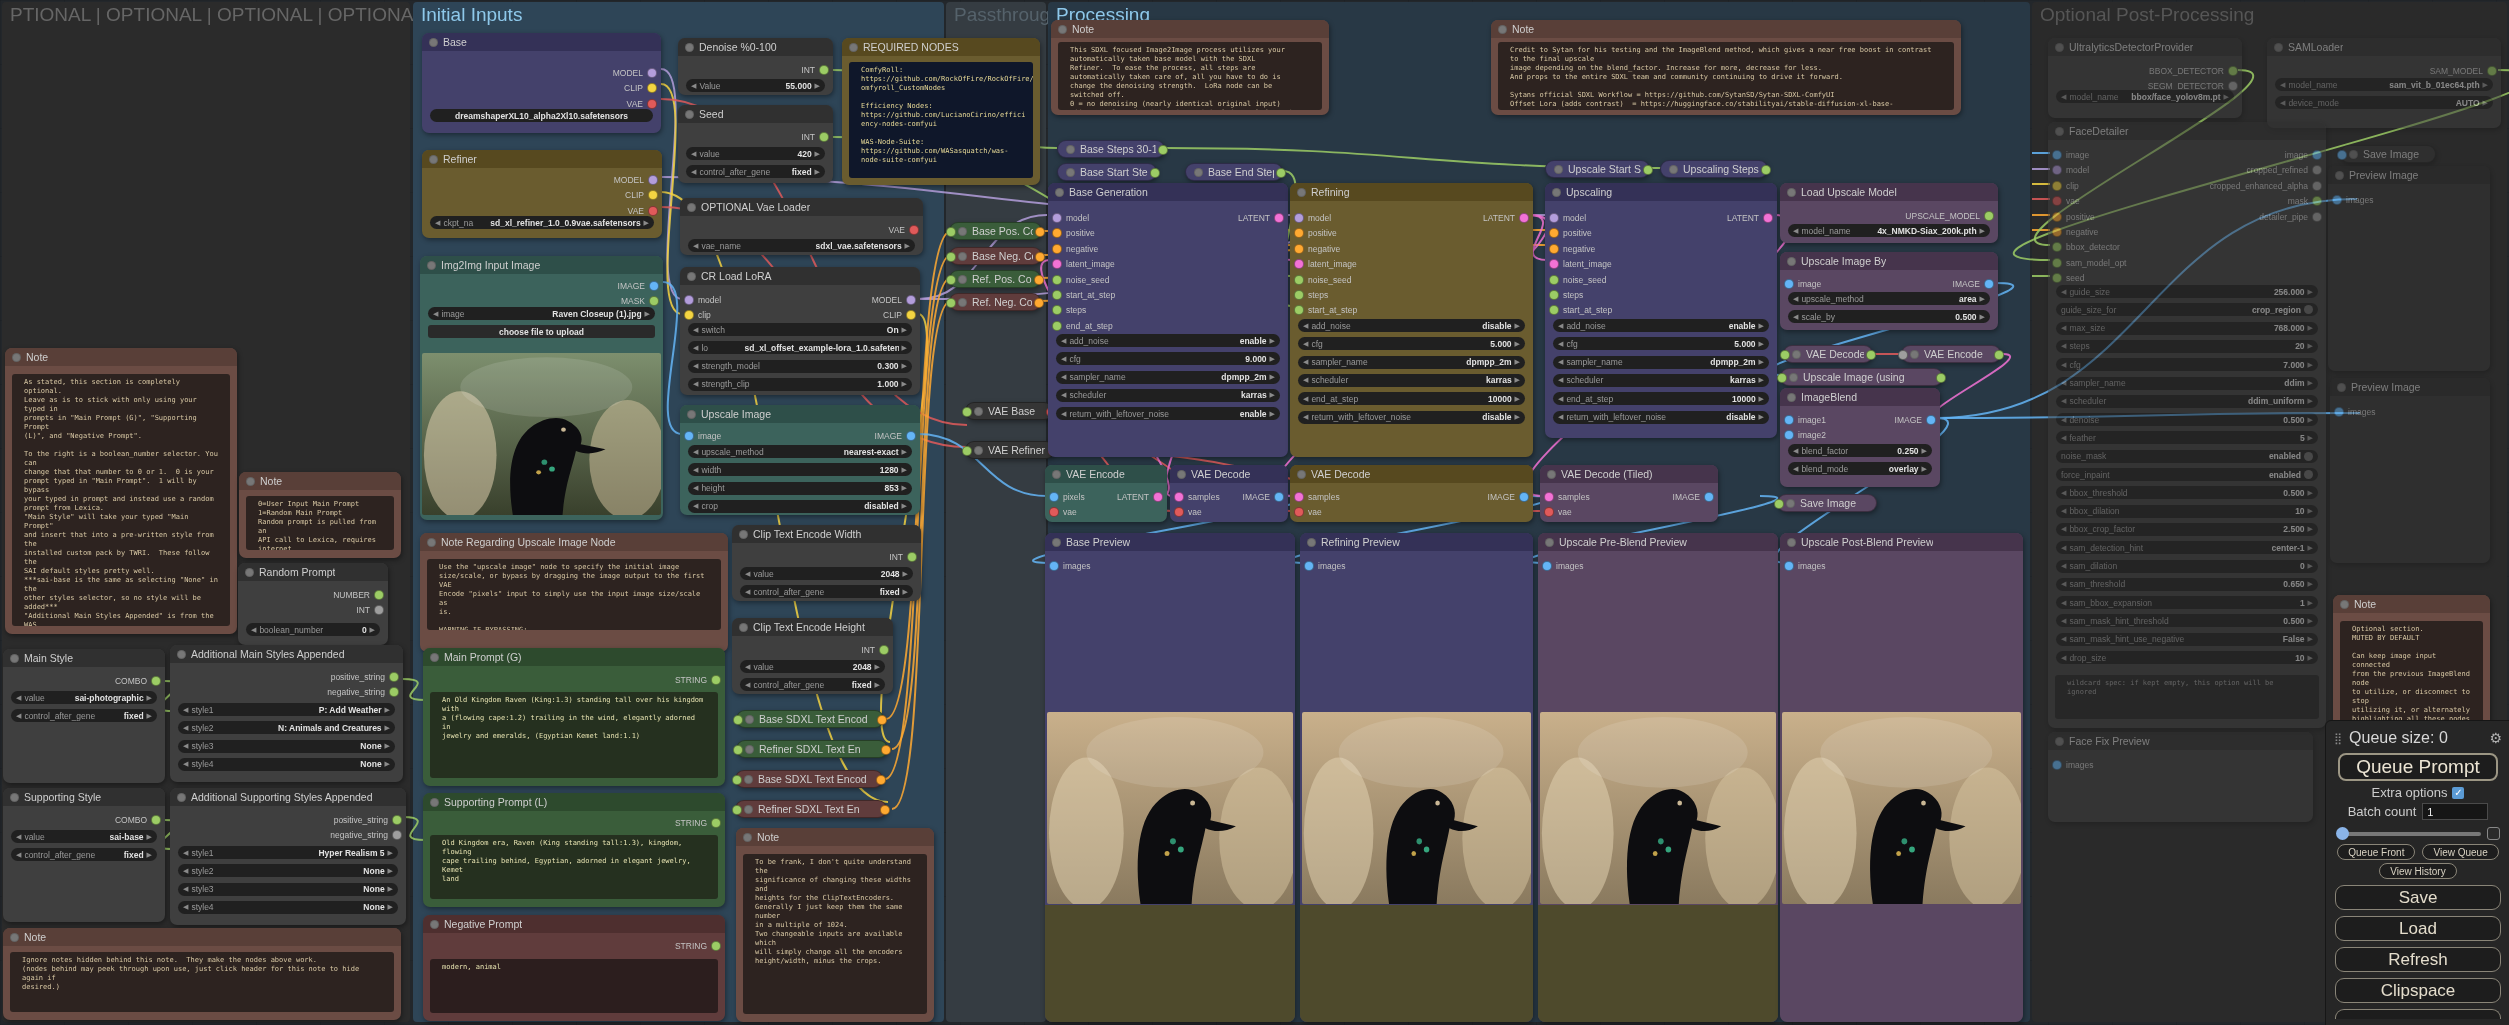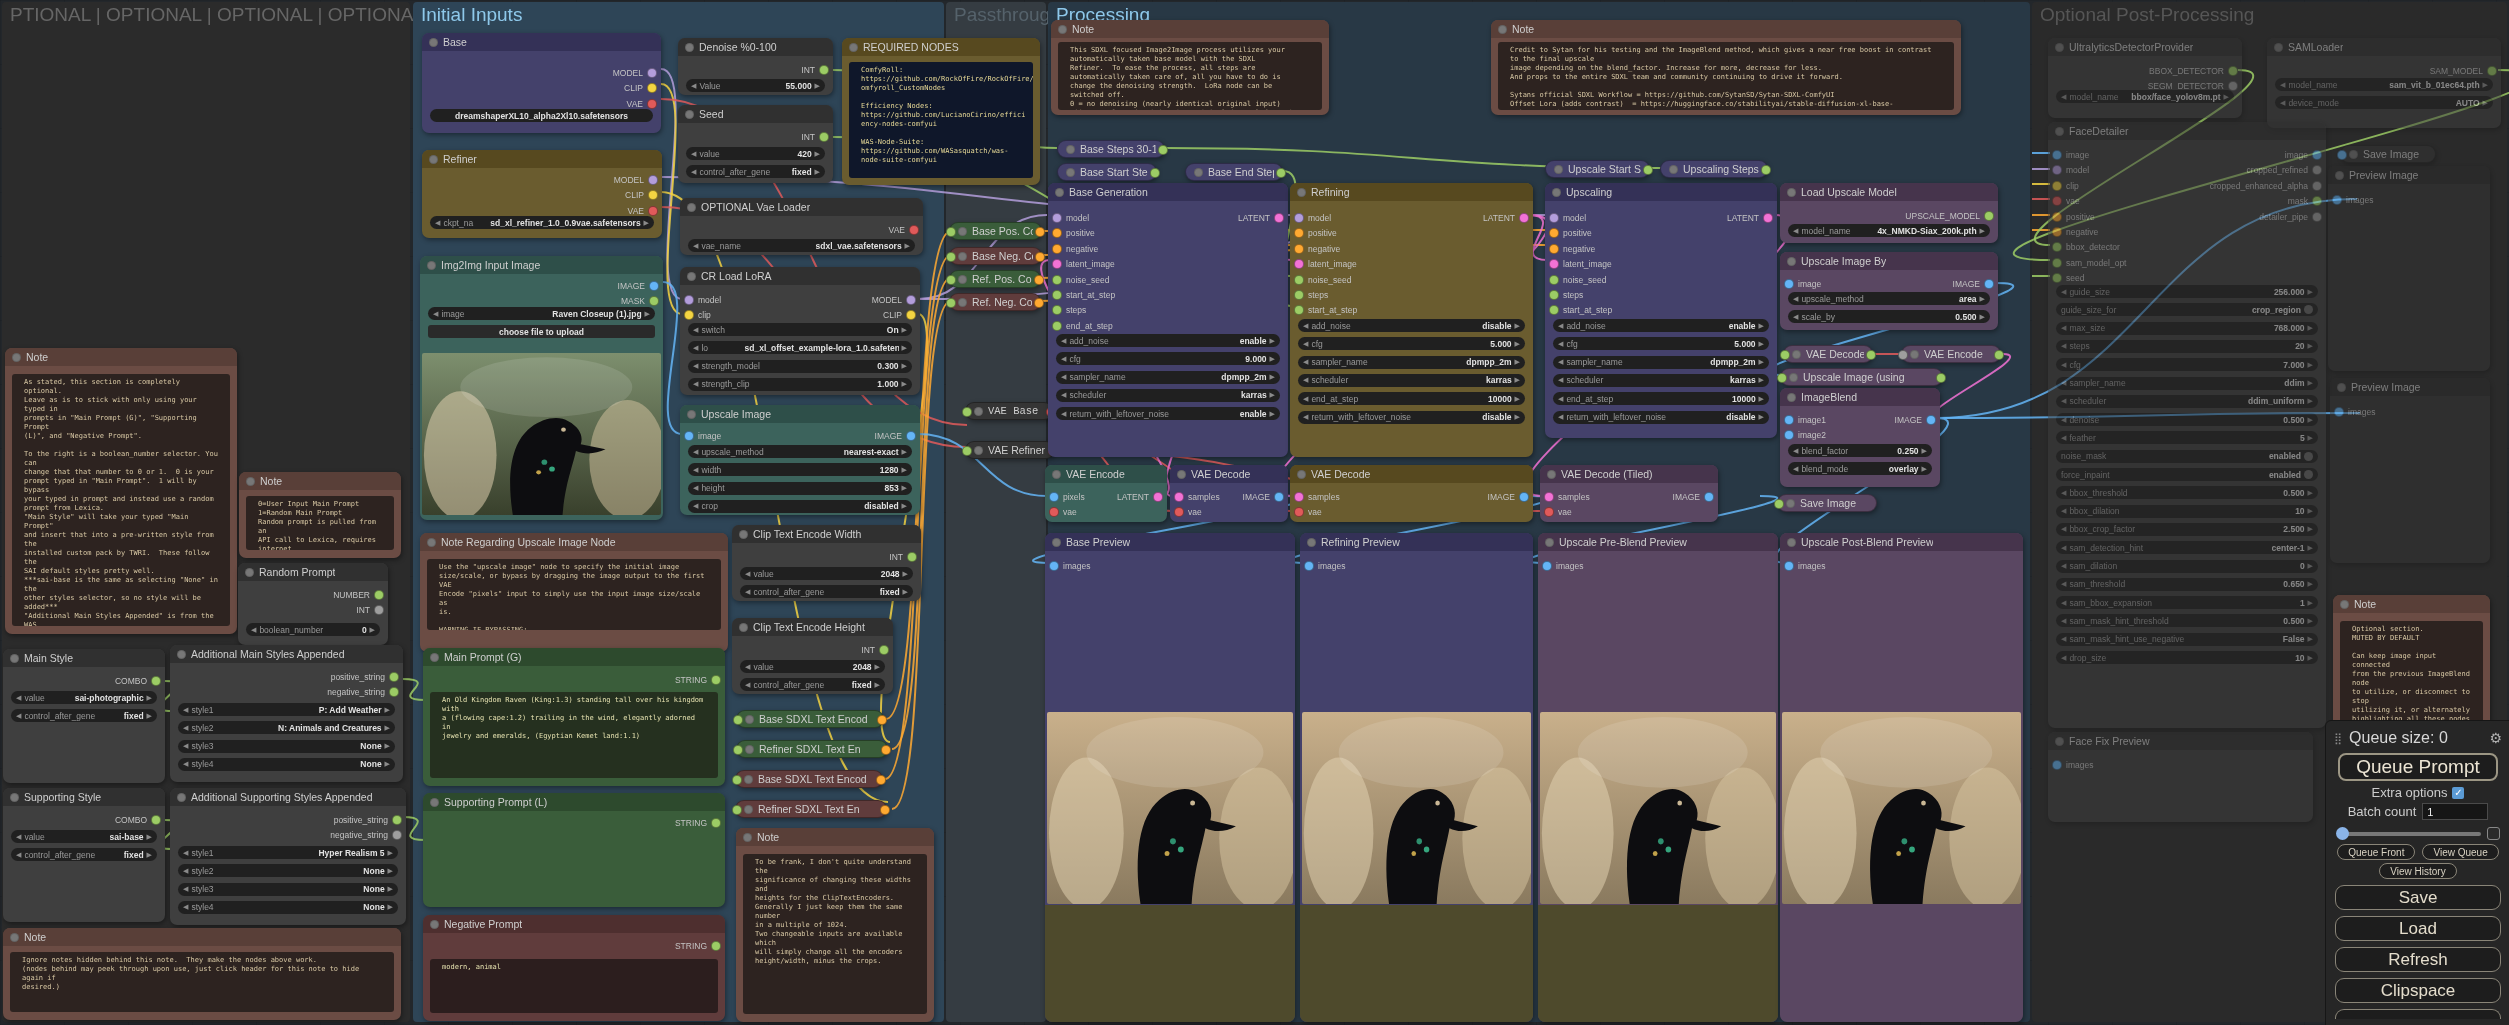--- a/index.html
+++ b/index.html
@@ -438,20 +438,23 @@
     </div>
     <div class="node t-green" style="left: 423px; top: 793px; width: 302px; height: 114px;">
       <div class="nhead">
         <span class="ndot"></span>
         <span class="ntitle">Supporting Prompt (L)</span>
       </div>
       <div class="port out" style="right: 4px; top: 24px; flex-direction: row-reverse;">
         <span class="pdot" style="background: rgb(156, 204, 101);"></span>
         <span>STRING</span>
       </div>
+      <div class="tbox" style="left: 7px; right: 7px; top: 42px; height: 64px; background: rgb(37, 48, 31); color: rgb(230, 226, 176);">Old Kingdom era, Raven (King standing tall:1.3), kingdom, flowing
+cape trailing behind, Egyptian, adorned in elegant jewelry, Kemet
+land</div>
     </div>
     <div class="node t-maroon" style="left: 423px; top: 915px; width: 302px; height: 106px;">
       <div class="nhead">
         <span class="ndot"></span>
         <span class="ntitle">Negative Prompt</span>
       </div>
       <div class="port out" style="right: 4px; top: 25px; flex-direction: row-reverse;">
         <span class="pdot" style="background: rgb(156, 204, 101);"></span>
         <span>STRING</span>
       </div>
@@ -711,21 +714,21 @@
       <span class="ntitle">Ref. Pos. Cond.</span>
       <span class="sidedot" style="left: -4px; background: rgb(156, 204, 101);"></span>
       <span class="sidedot" style="right: -4px; background: rgb(255, 169, 49);"></span>
     </div>
     <div class="node t-maroon collapsed" style="left: 949px; top: 293px; width: 92px;">
       <span class="ndot"></span>
       <span class="ntitle">Ref. Neg. Cond.</span>
       <span class="sidedot" style="left: -4px; background: rgb(156, 204, 101);"></span>
       <span class="sidedot" style="right: -4px; background: rgb(255, 169, 49);"></span>
     </div>
-    <div class="node t-dark collapsed" style="left: 965px; top: 402px; width: 88px; font-family: Liberation Mono, monospace;">
+    <div class="node t-dark collapsed" style="left: 965px; top: 402px; width: 88px;">
       <span class="ndot"></span>
       <span class="ntitle">VAE Base</span>
       <span class="sidedot" style="left: -4px; background: rgb(156, 204, 101);"></span>
       <span class="sidedot" style="right: -4px; background: rgb(224, 90, 90);"></span>
     </div>
     <div class="node t-dark collapsed" style="left: 965px; top: 441px; width: 90px;">
       <span class="ndot"></span>
       <span class="ntitle">VAE Refiner</span>
       <span class="sidedot" style="left: -4px; background: rgb(156, 204, 101);"></span>
       <span class="sidedot" style="right: -4px; background: rgb(224, 90, 90);"></span>
@@ -1496,20 +1499,21 @@
         <span class="wl">sam_mask_hint_use_negative</span>
         <span class="wv">False</span>
         <span class="warr">▶</span>
       </div>
       <div class="widget" style="left: 8px; right: 8px; top: 529px;">
         <span class="warr">◀</span>
         <span class="wl">drop_size</span>
         <span class="wv">10</span>
         <span class="warr">▶</span>
       </div>
+      <div class="tbox" style="left: 7px; right: 7px; top: 553px; height: 44px; background: rgb(38, 38, 38); color: rgb(154, 154, 154);">wildcard spec: if kept empty, this option will be ignored</div>
     </div>
     <div class="node t-dark collapsed" style="left: 2340px; top: 145px; width: 96px; opacity: 0.5;">
       <span class="ndot"></span>
       <span class="ntitle">Save Image</span>
       <span class="sidedot" style="left: -4px; background: rgb(100, 181, 246);"></span>
     </div>
     <div class="node t-dark" style="left: 2328px; top: 166px; width: 162px; height: 205px; opacity: 0.5;">
       <div class="nhead">
         <span class="ndot"></span>
         <span class="ntitle">Preview Image</span>

